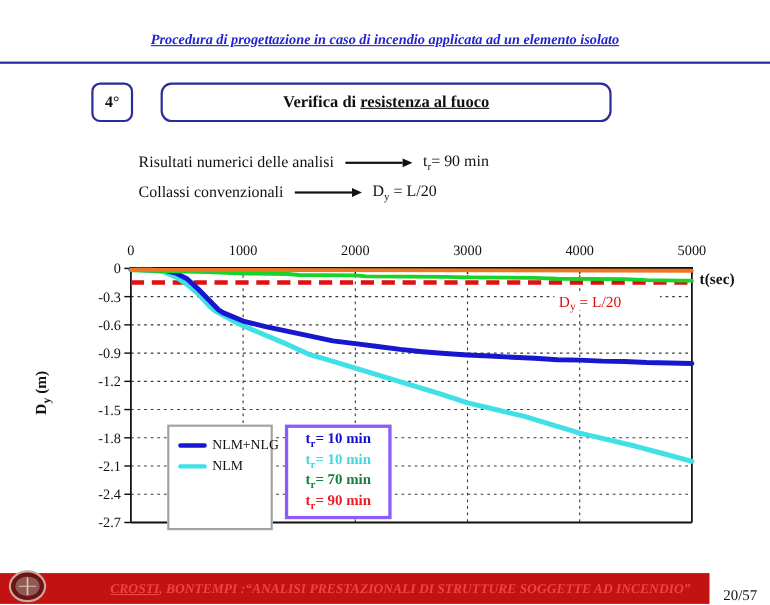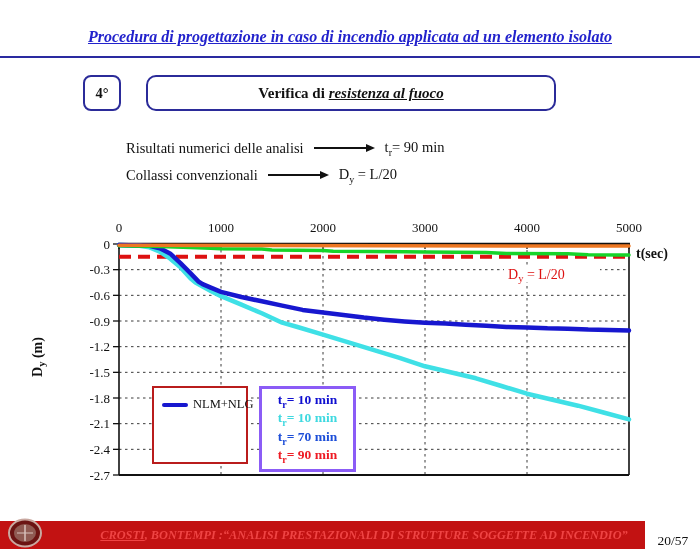--- a/index.html
+++ b/index.html
@@ -1,42 +1,42 @@
 <!DOCTYPE html>
 <html><head>
 <meta charset="utf-8">
 <style>
   html,body{margin:0;padding:0;}
   .slide{position:relative;width:700px;height:550px;background:#ffffff;overflow:hidden;
          font-family:"Liberation Serif",serif;color:#111;}
   .title{position:absolute;top:28px;left:0;right:0;text-align:center;
-         font-weight:bold;font-style:italic;font-size:16px;color:#2222cc;
+         font-weight:bold;font-style:italic;font-size:13px;color:#2222cc;
          text-decoration:underline;}
   .hr-line{position:absolute;top:56px;left:0;width:700px;height:2px;background:#2a2aa0;}
   .step-num{position:absolute;left:83px;top:75px;width:34px;height:32px;
             border:2px solid #2b2b99;border-radius:8px;background:#fff;
             display:flex;align-items:center;justify-content:center;
             font-weight:bold;font-size:14.5px;}
   .step-box{position:absolute;left:146px;top:75px;width:406px;height:32px;
             border:2px solid #2b2b99;border-radius:10px;background:#fff;
             display:flex;align-items:center;justify-content:center;
             font-weight:bold;font-size:15px;}
-  .step-box .em{font-style:italic;text-decoration:underline;}
+  .step-box .em{text-decoration:underline;}
   .ann{position:absolute;left:126px;display:flex;align-items:center;font-size:14.5px;}
   .ann .arrow{display:flex;align-items:center;margin:0 10px;}
   .ann .shaft{width:52px;height:2px;background:#111;}
   .ann .head{width:0;height:0;border-left:9px solid #111;
              border-top:4.5px solid transparent;border-bottom:4.5px solid transparent;}
   .ann sub, .crow sub{font-size:10px;}
   #chart-svg{position:absolute;left:0;top:195px;}
   .tick{font:13px "Liberation Serif",serif;fill:#111;}
   .axlabel{font:bold 14px "Liberation Serif",serif;fill:#111;}
   .thlabel{font:14px "Liberation Serif",serif;}
-  .legend-box{position:absolute;left:152px;top:386px;width:96px;height:78px;
-              border:2px solid #b91c1c;background:#fff;box-sizing:border-box;
+  .legend-box{position:absolute;left:152px;top:386px;width:96px;height:96px;
+              border:2px solid #a3a3a3;background:#fff;box-sizing:border-box;
               padding:7px 0 0 8px;}
   .lrow{display:flex;align-items:center;height:19px;}
   .lsample{width:26px;height:4px;border-radius:2px;margin-right:5px;flex:0 0 auto;}
   .llabel{font-size:12.5px;white-space:nowrap;}
   .collapse-box{position:absolute;left:259px;top:386px;width:97px;height:86px;
                 border:3px solid #8b5cf6;background:#fff;box-sizing:border-box;
                 display:flex;flex-direction:column;justify-content:space-around;
                 padding:3px 0;text-align:center;}
   .crow{font-weight:bold;font-size:13.5px;line-height:1;}
   .footer-bar{position:absolute;left:0;top:521px;width:645px;height:28px;background:#c21212;}
@@ -138,25 +138,29 @@
       <polyline points="119.0,50.3 629.0,51.1" fill="none" stroke="#ed7722" stroke-width="3.5" stroke-linecap="round" stroke-linejoin="round"></polyline>
       <text x="636" y="63" class="axlabel">t(sec)</text>
       <text transform="translate(42,162) rotate(-90)" text-anchor="middle" class="axlabel"><tspan>D</tspan><tspan dy="3" font-size="10.5px">y</tspan><tspan dy="-3"> (m)</tspan></text>
     </svg>
 
   <div class="legend-box" id="legend-box">
       <div class="lrow">
         <span class="lsample" style="background: rgb(23, 23, 207);"></span>
         <span class="llabel">NLM+NLG</span>
       </div>
+      <div class="lrow">
+        <span class="lsample" style="background: rgb(63, 224, 230);"></span>
+        <span class="llabel">NLM</span>
+      </div>
     </div>
   <div class="collapse-box" id="collapse-box">
       <div class="crow" style="color: rgb(15, 15, 208);"><span>t</span><sub>r</sub><span>= 10 min</span></div>
       <div class="crow" style="color: rgb(63, 217, 224);"><span>t</span><sub>r</sub><span>= 10 min</span></div>
-      <div class="crow" style="color: #1d4ed8;"><span>t</span><sub>r</sub><span>= 70 min</span></div>
+      <div class="crow" style="color: #15803d;"><span>t</span><sub>r</sub><span>= 70 min</span></div>
       <div class="crow" style="color: rgb(238, 27, 36);"><span>t</span><sub>r</sub><span>= 90 min</span></div>
     </div>
 
   <div class="footer-bar"></div>
   <svg class="logo" width="38" height="32">
     <ellipse cx="19" cy="16" rx="16" ry="13.5" fill="#6b1413" stroke="#c9a8a0" stroke-width="2"></ellipse>
     <ellipse cx="19" cy="16" rx="11" ry="9" fill="#8f5a52"></ellipse>
     <line x1="19" y1="8" x2="19" y2="24" stroke="#d8c2bc" stroke-width="1.5"></line>
     <line x1="11" y1="16" x2="27" y2="16" stroke="#d8c2bc" stroke-width="1"></line>
   </svg>

